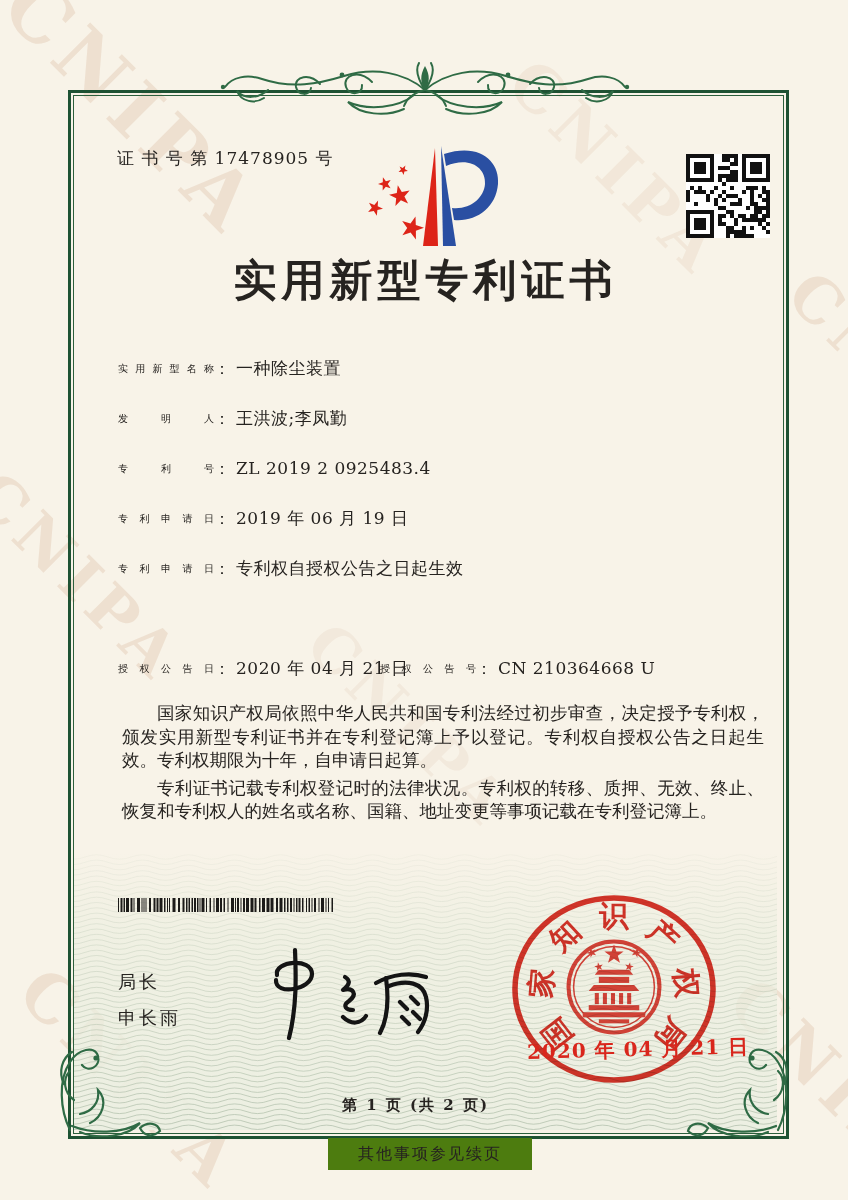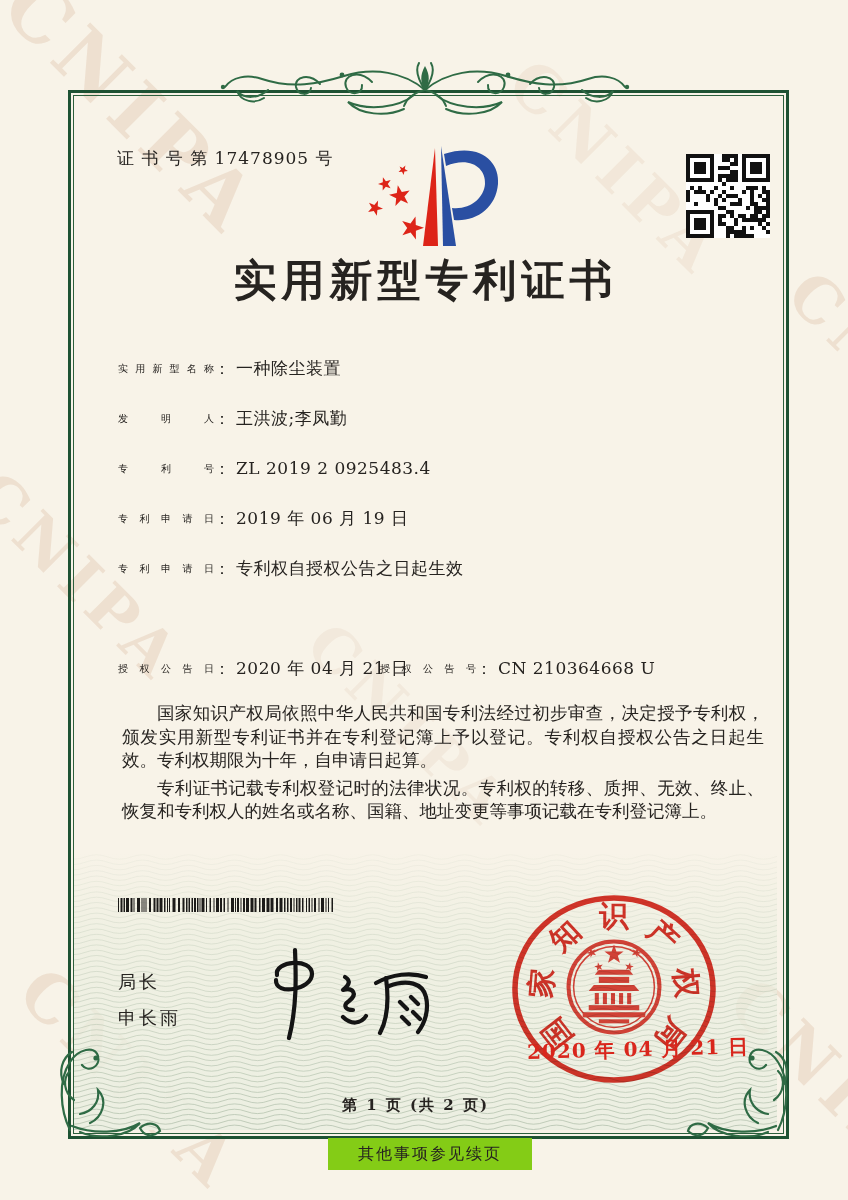--- a/index.html
+++ b/index.html
@@ -31,21 +31,21 @@
   .fvalue{letter-spacing:0.5px;padding-left:6px;}
   .pair2{position:absolute;left:262px;top:0;}
   .bodytext{left:118px;top:699px;width:650px;font-size:17.5px;line-height:23.6px;
             text-align:justify;}
   .bodytext p{margin:4px;text-indent:2em;font-family:Liberation Mono, monospace;}
   .director{left:118px;font-size:18px;font-family:"DejaVu Sans","Liberation Sans",sans-serif;
             font-weight:400;letter-spacing:3px;}
   .pagenum{left:68px;top:1096px;width:695px;text-align:center;font-size:15px;letter-spacing:2px;font-weight:bold;}
   .sealdate{left:527px;top:1036px;font-size:20px;color:#d9261c;letter-spacing:1px;
             font-weight:600;transform:rotate(-1.5deg);z-index:6;}
-  .footnote{position:absolute;left:328px;top:1138px;width:204px;height:32px;background:#84cc16;
+  .footnote{position:absolute;left:328px;top:1138px;width:204px;height:32px;background:#4d7c0f;
             z-index:4;display:flex;align-items:center;justify-content:center;
             font-size:16px;letter-spacing:2px;}
   .sealwrap{position:absolute;left:509px;top:892px;z-index:5;mix-blend-mode:multiply;opacity:.93;}
   .seal-char{font-size:29px;font-weight:700;fill:#d9261c;text-anchor:middle;
              font-family:"DejaVu Serif",serif;}
 </style>
 </head>
 <body>
 
 <div class="page">

